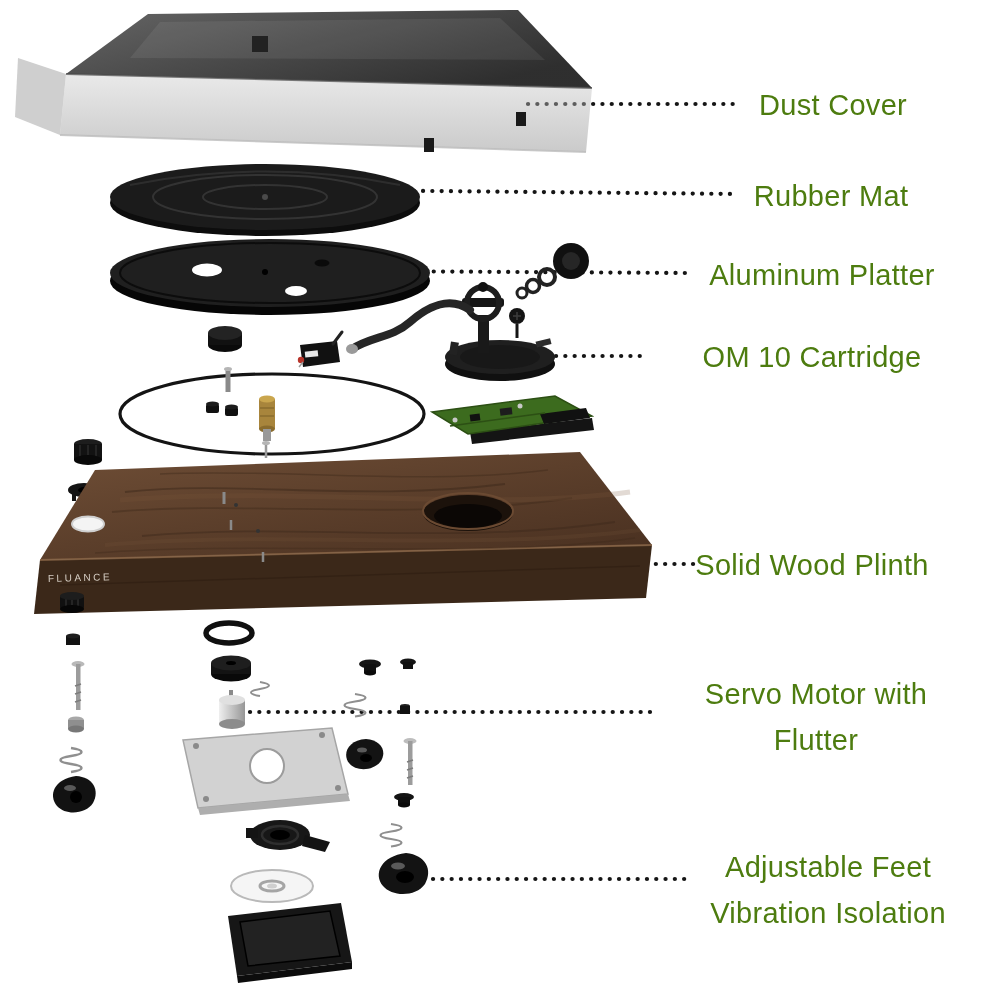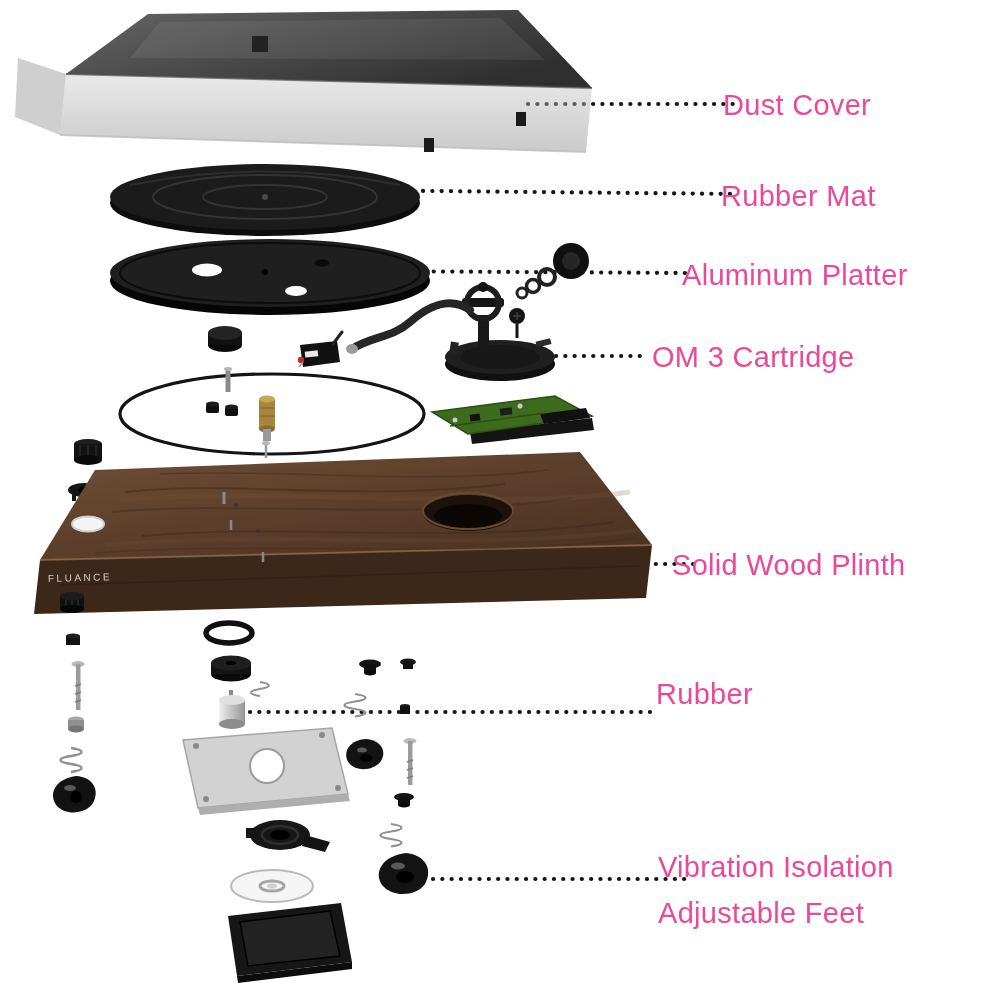--- a/index.html
+++ b/index.html
@@ -3,21 +3,21 @@
 <meta charset="utf-8">
 <style>
   html,body{margin:0;padding:0;}
   body{
     width:1000px;height:1000px;background:#ffffff;overflow:hidden;position:relative;
     font-family:"Liberation Sans",sans-serif;
   }
   .stage{position:absolute;left:0;top:0;width:1000px;height:1000px;}
   .diagram-svg{position:absolute;left:0;top:0;}
   .part-label{
-    position:absolute;text-align:left;font-size:29px;color:#ec4899;
+    position:absolute;text-align:center;font-size:29px;color:#4d7c0f;
     letter-spacing:0.3px;font-weight:400;
   }
   .part-label .line{line-height:46px;white-space:nowrap;}
 </style>
 </head>
 <body>
 
 <div class="stage">
 
 <svg class="diagram-svg" width="1000" height="1000" viewBox="0 0 1000 1000">
@@ -283,29 +283,30 @@
 
 <div class="part-label" style="left:682px;top:252px;width:280px">
   <div class="line">Aluminum Platter</div>
 </div>
 
 <div class="part-label" style="left:721px;top:173px;width:220px">
   <div class="line">Rubber Mat</div>
 </div>
 
 <div class="part-label" style="left:652px;top:334px;width:320px">
-  <div class="line">OM 3 Cartridge</div>
+  <div class="line">OM 10 Cartridge</div>
 </div>
 
 <div class="part-label" style="left:672px;top:542px;width:280px">
   <div class="line">Solid Wood Plinth</div>
 </div>
 
 <div class="part-label" style="left:656px;top:671px;width:320px">
-  <div class="line">Rubber</div>
+  <div class="line">Servo Motor with</div>
+  <div class="line">Flutter</div>
 </div>
 
 <div class="part-label" style="left:658px;top:844px;width:340px">
+  <div class="line">Adjustable Feet</div>
   <div class="line">Vibration Isolation</div>
-  <div class="line">Adjustable Feet</div>
 </div>
 
 </div>
 
 </body></html>

